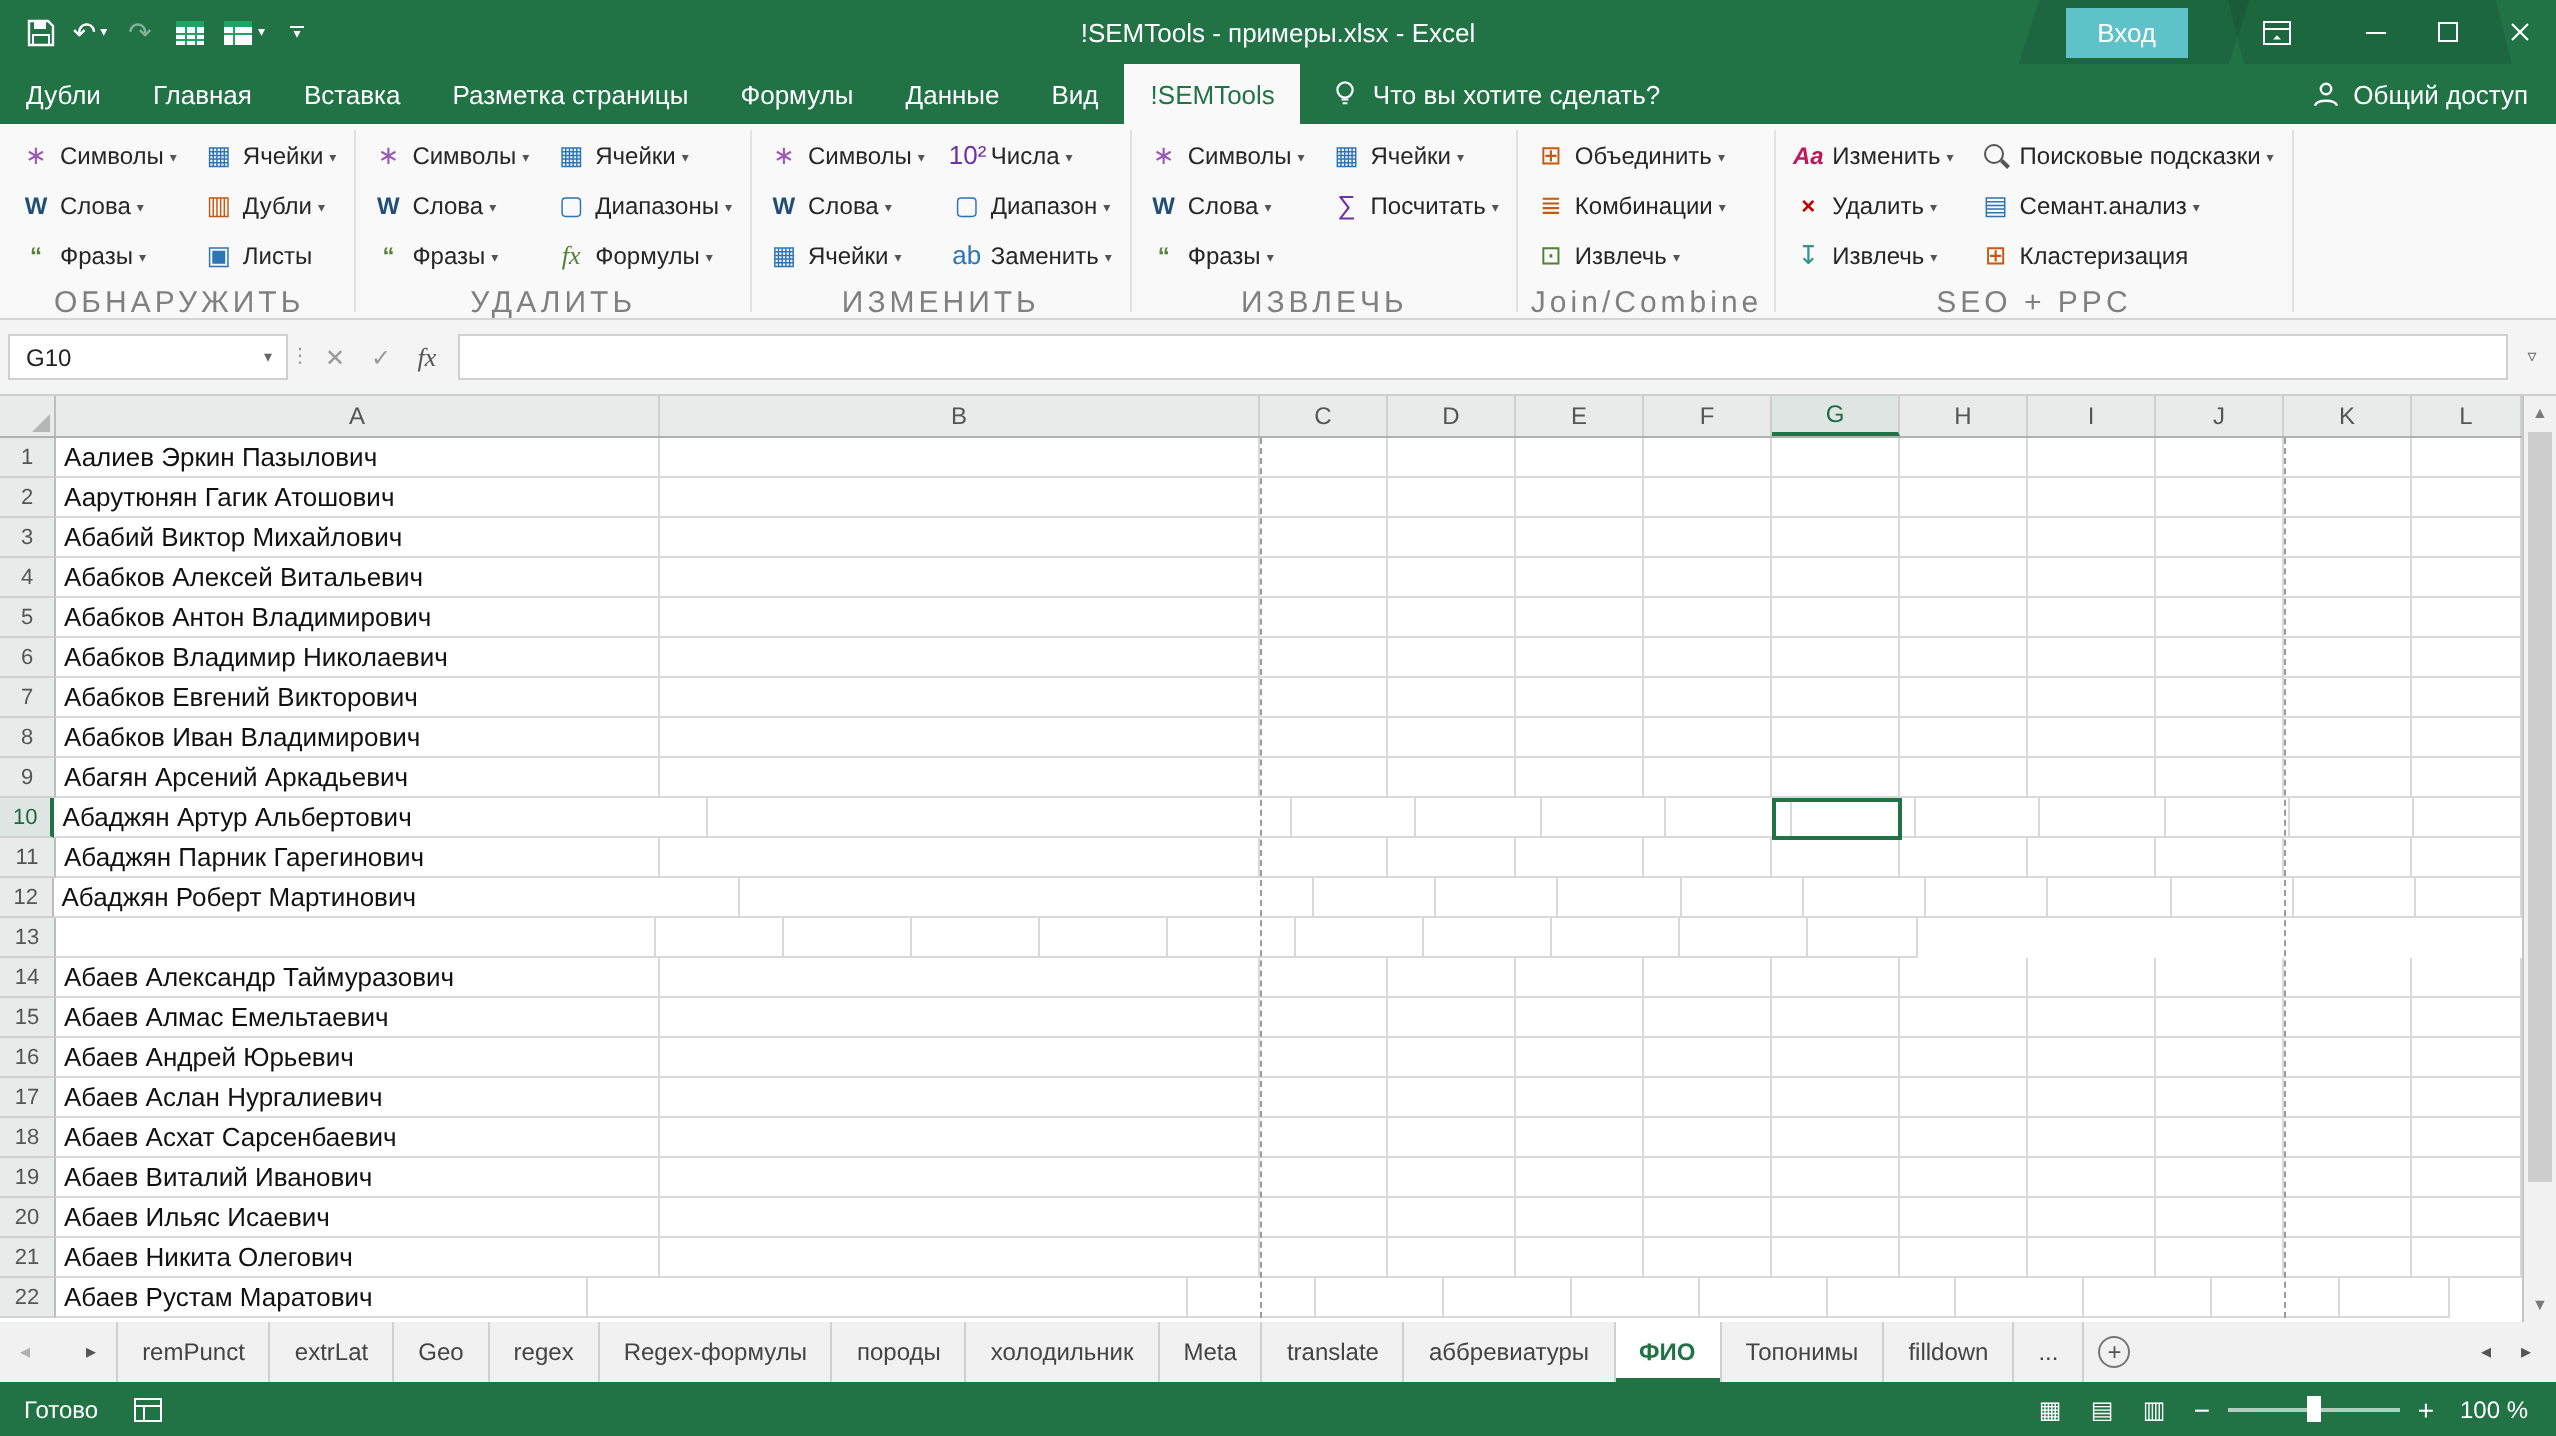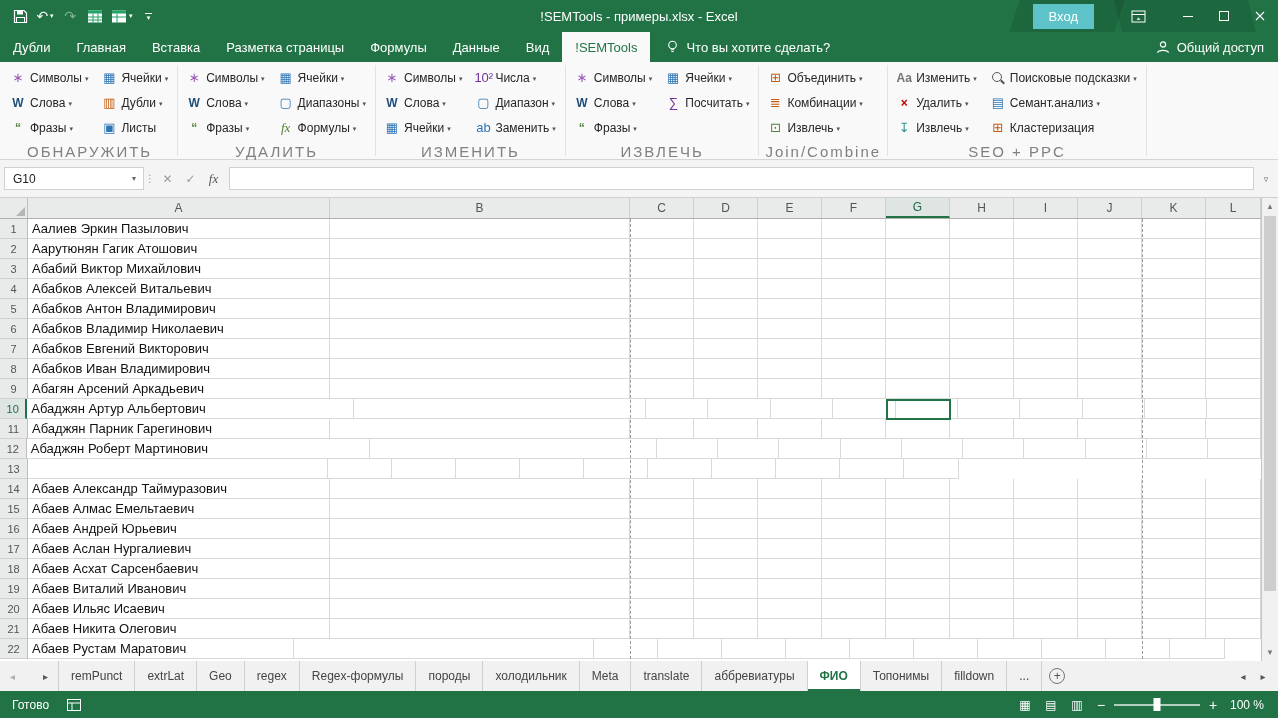--- a/index.html
+++ b/index.html
@@ -402,21 +402,21 @@
             </div>
           </div>
         </div>
         <div class="rgroup-label">Join/Combine</div>
       </div>
       <div class="rsep"></div>
       <div class="rgroup">
         <div class="rgroup-body">
           <div class="rcol">
             <div class="rbtn">
-              <span class="ricon bold" style="color: #737373;">Aa</span>
+              <span class="ricon bold" style="color: #be185d; font-style: italic;">Aa</span>
               <span class="rlabel">Изменить</span>
               <span class="rarrow">▾</span>
             </div>
             <div class="rbtn">
               <span class="ricon bold" style="color: rgb(192, 0, 0);">×</span>
               <span class="rlabel">Удалить</span>
               <span class="rarrow">▾</span>
             </div>
             <div class="rbtn">
               <span class="ricon" style="color: rgb(46, 150, 136);">↧</span>

